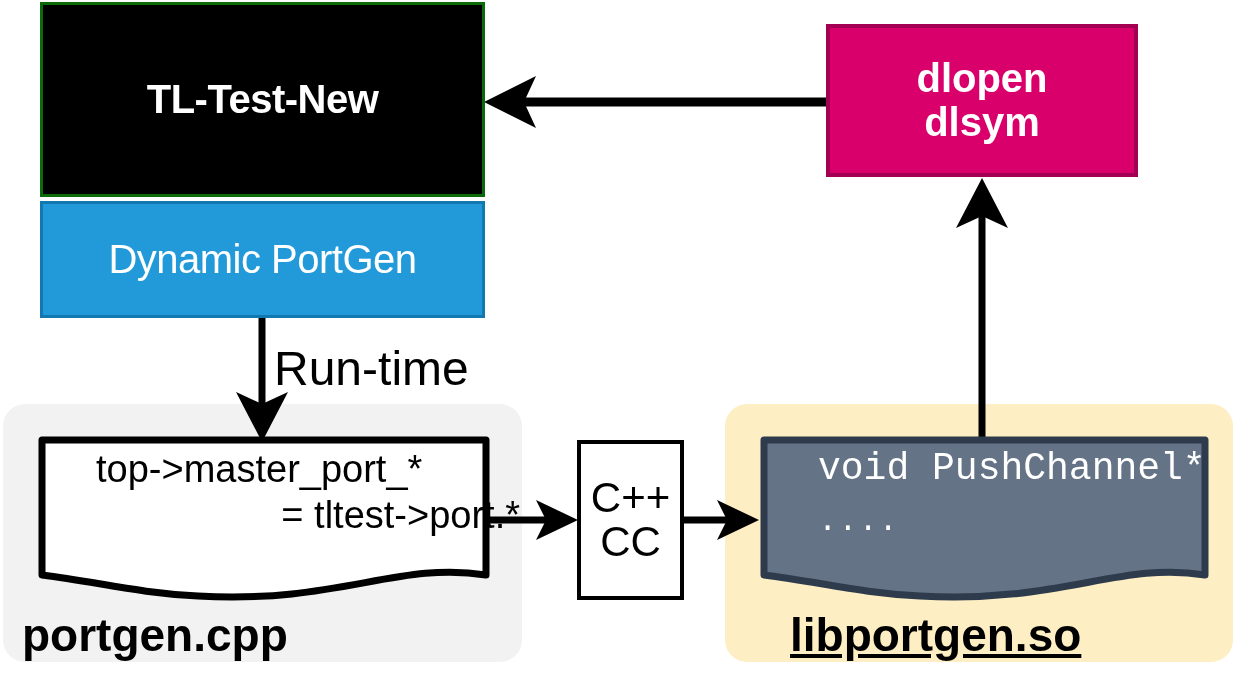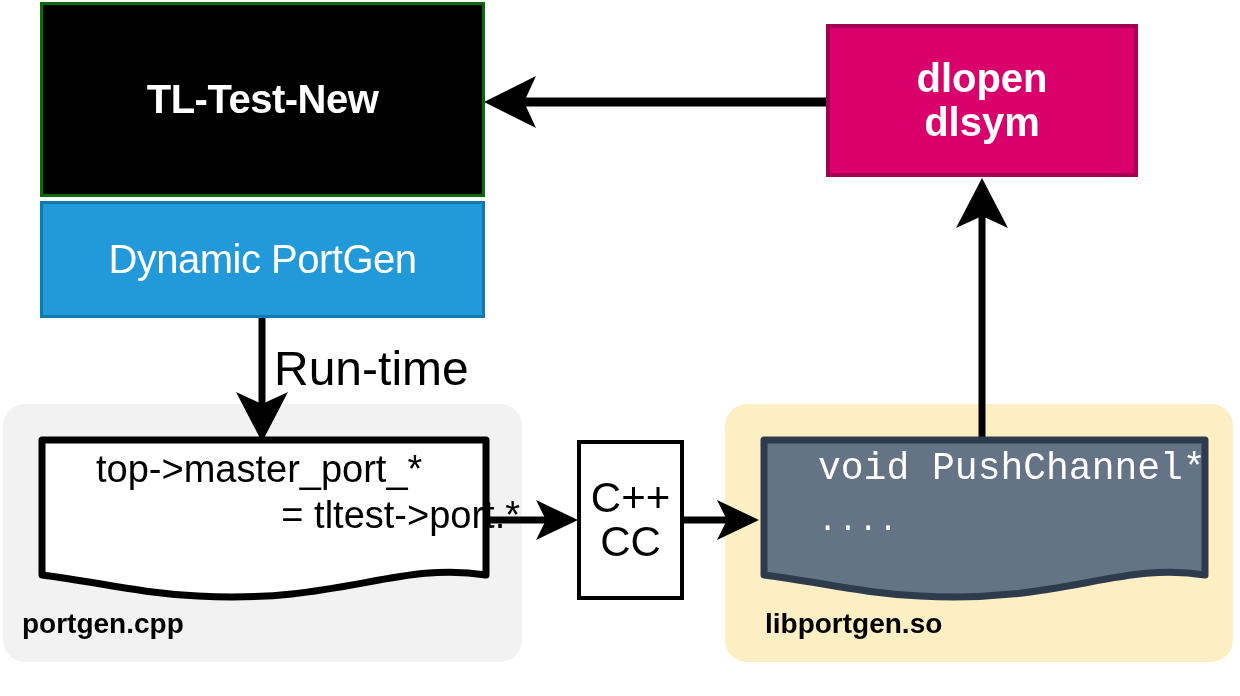--- a/index.html
+++ b/index.html
@@ -129,25 +129,25 @@
   #doc-libportgen .line2 {
     font-size: 32px;
     letter-spacing: 1px;
     margin-top: 10px;
   }
 
   
   .file-caption {
     position: absolute;
     color: #000000;
-    font-size: 28px;
+    font-size: 46px;
     font-weight: bold;
   }
   #caption-portgen  { left: 22px;  top: 608px; }
-  #caption-libportgen { left: 765px; top: 608px; }
+  #caption-libportgen { left: 790px; top: 608px; text-decoration: underline; }
 
   
   #label-runtime {
     position: absolute;
     left: 274px; top: 341px;
     color: #000000;
     font-size: 48px;
     font-weight: normal;
   }
 

